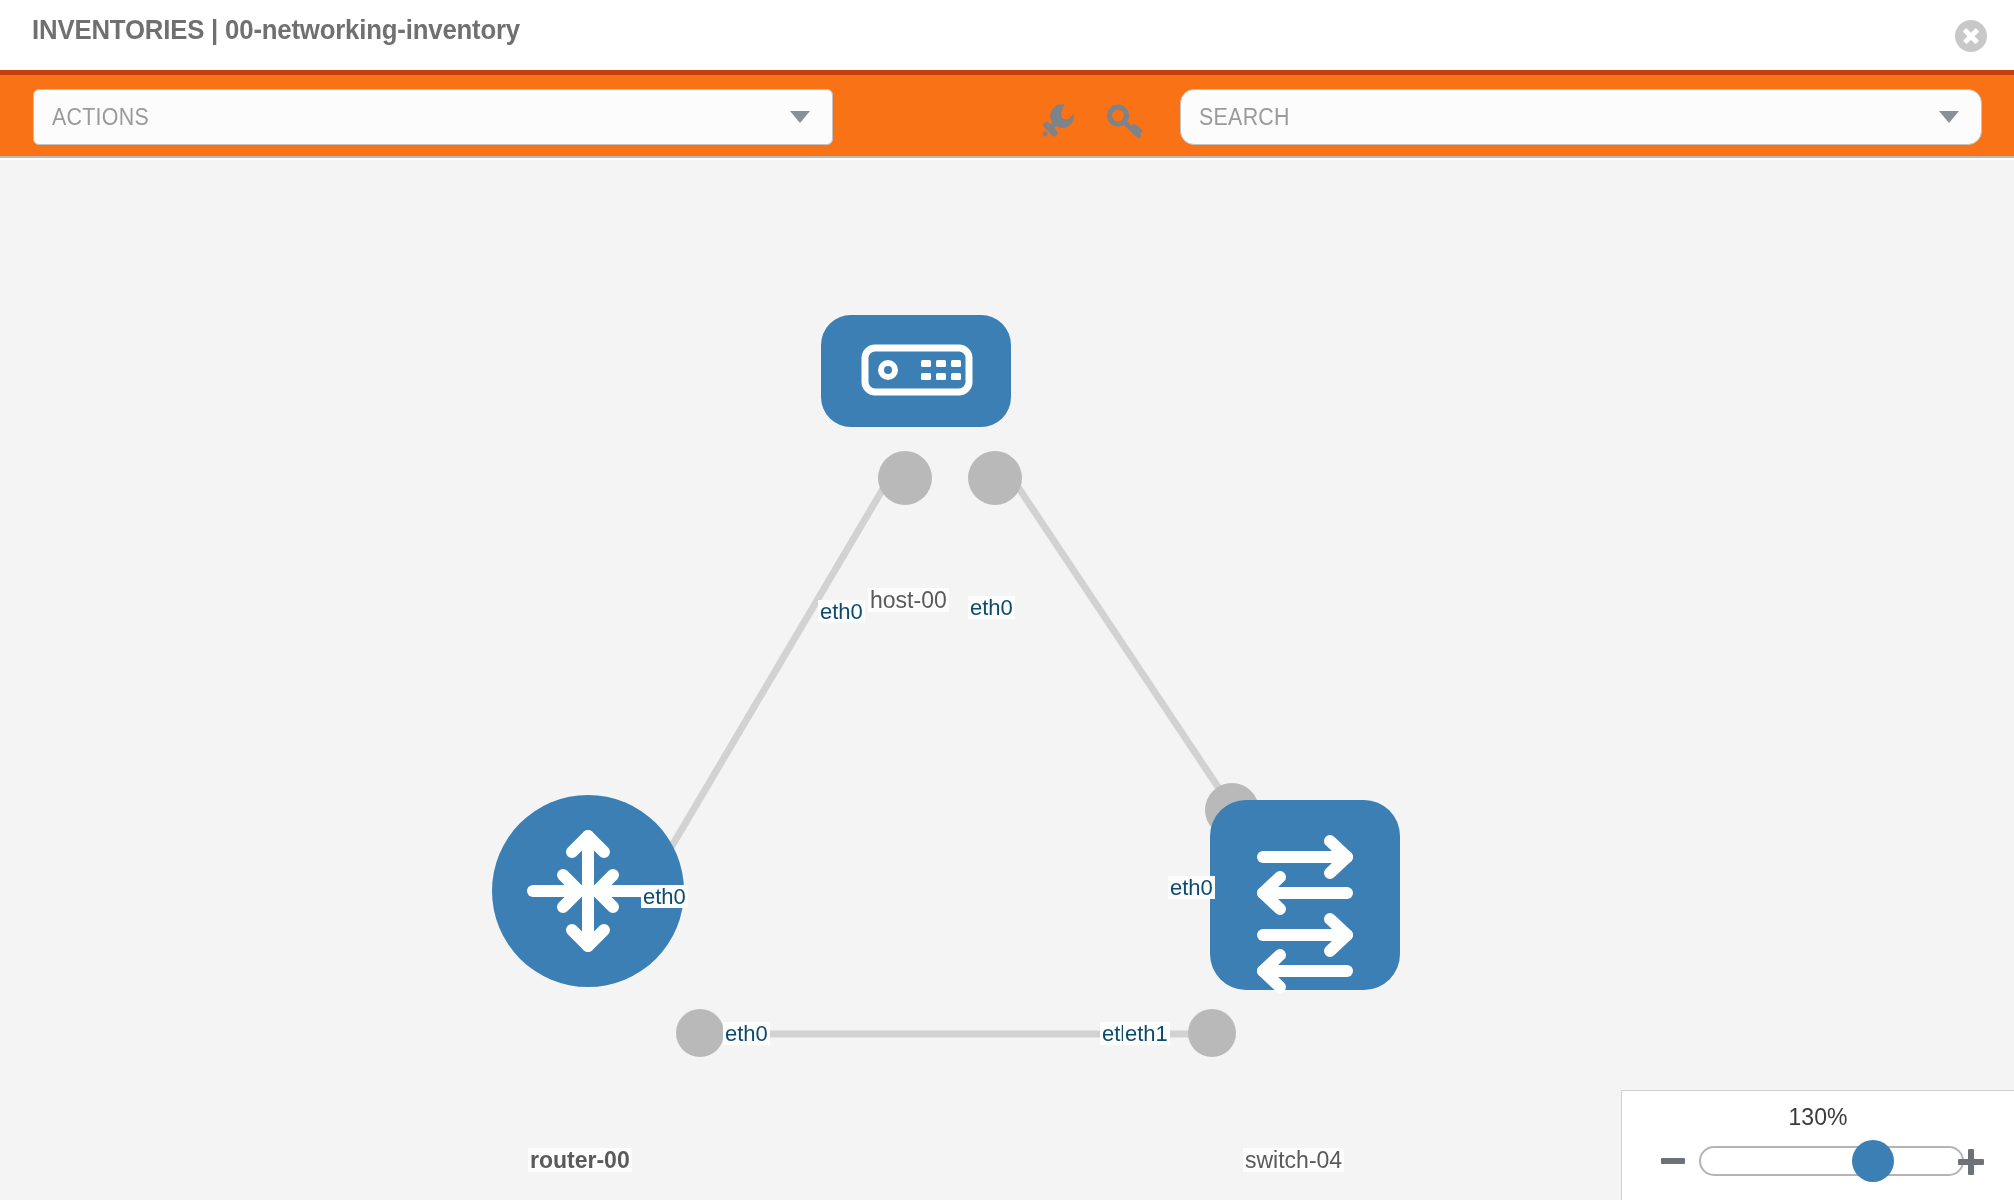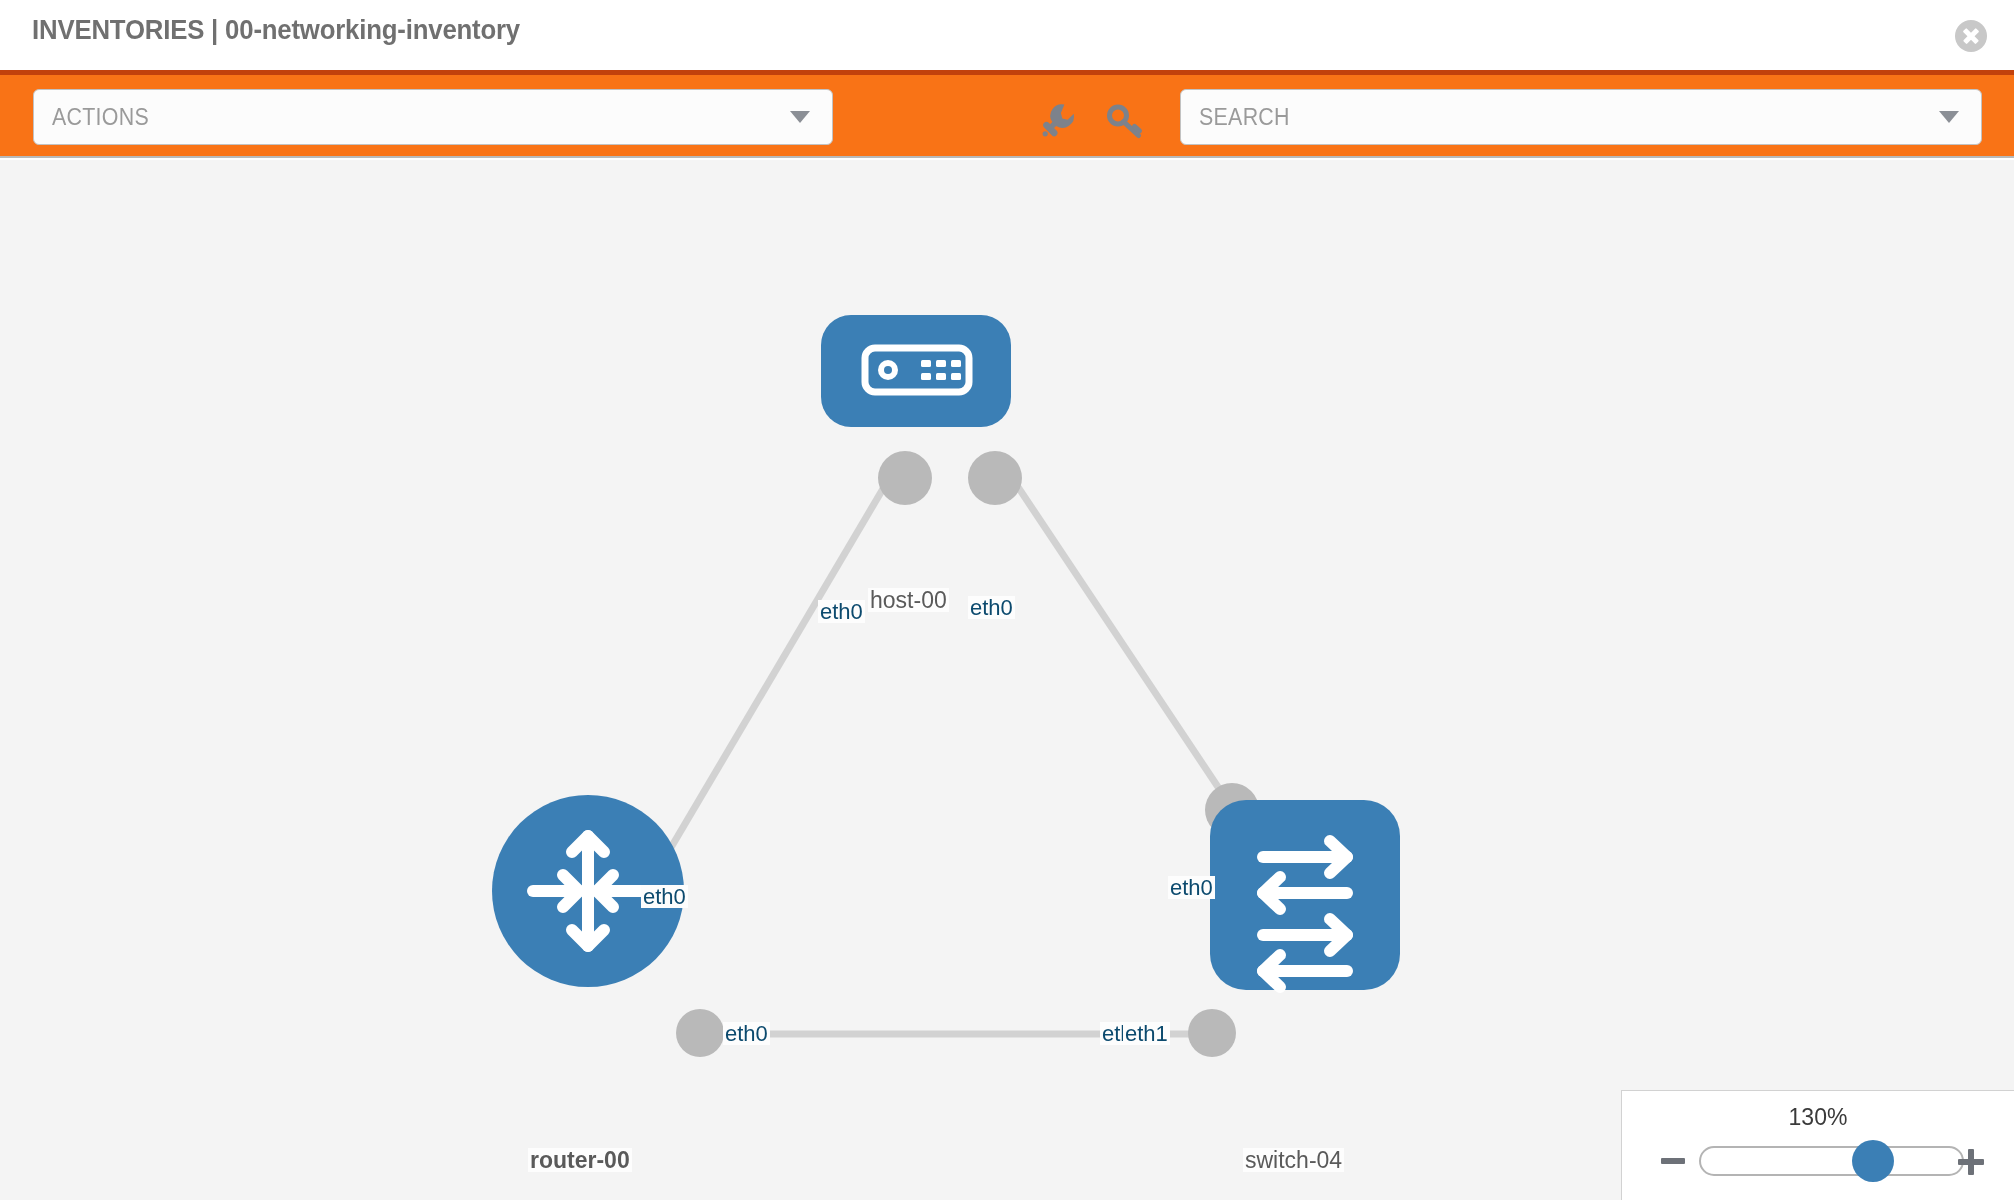--- a/index.html
+++ b/index.html
@@ -74,21 +74,21 @@
   }
   .tool-icon.wrench { left: 1036px; }
   .tool-icon.key    { left: 1103px; }
   .tool-icon svg { display: block; width: 44px; height: 44px; }
 
   .search-select {
     position: absolute; left: 1180px; top: 14px;
     width: 802px; height: 56px;
     background: #fcfcfc;
     border: 1px solid #c2c2c2;
-    border-radius: 6px;
+    border-radius: 14px;
     cursor: text;
   }
   .search-select .sel-label {
     position: absolute; left: 18px; top: 50%; transform: translateY(-50%) scaleX(0.93);
     transform-origin: left center;
     font-size: 23px; color: #9a9a9a; letter-spacing: 0.3px;
     font-family: "Liberation Sans Narrow", "Liberation Sans", sans-serif;
     white-space: nowrap;
   }
 

